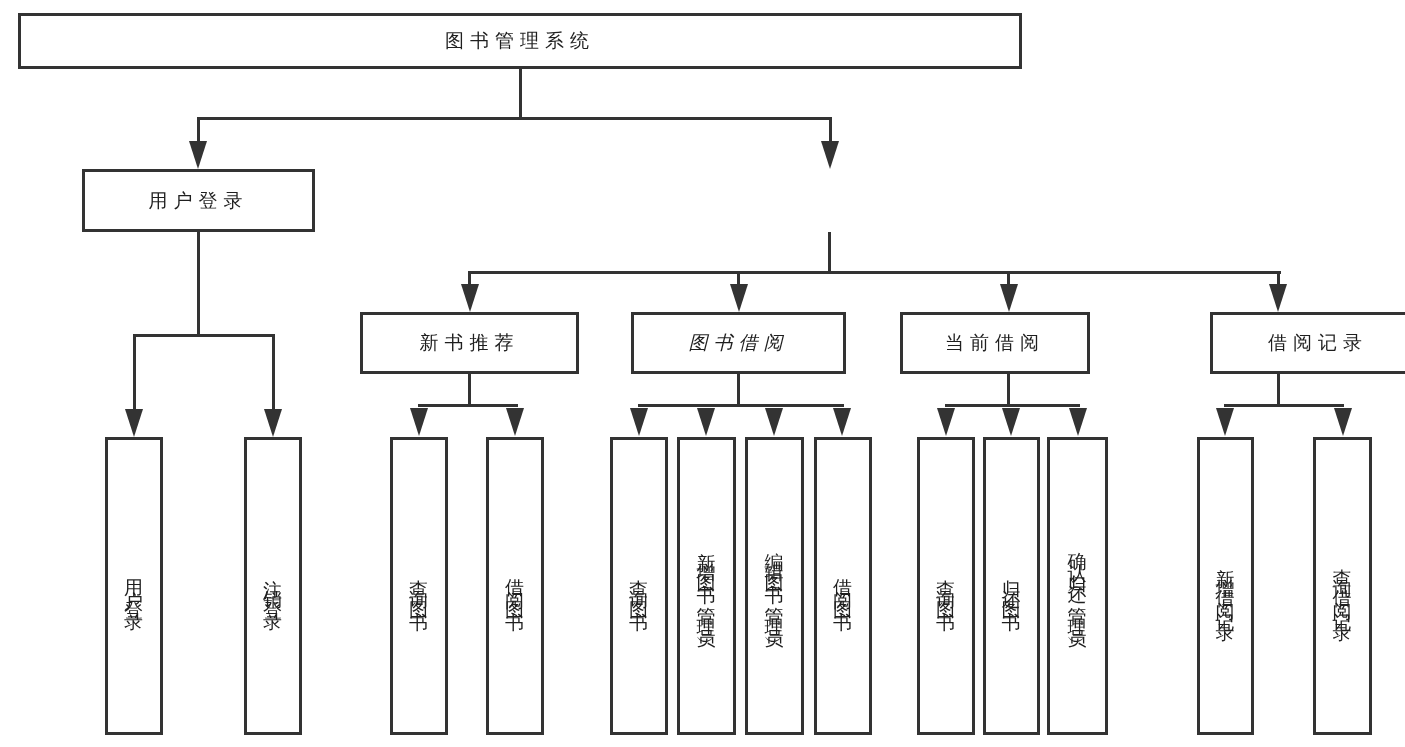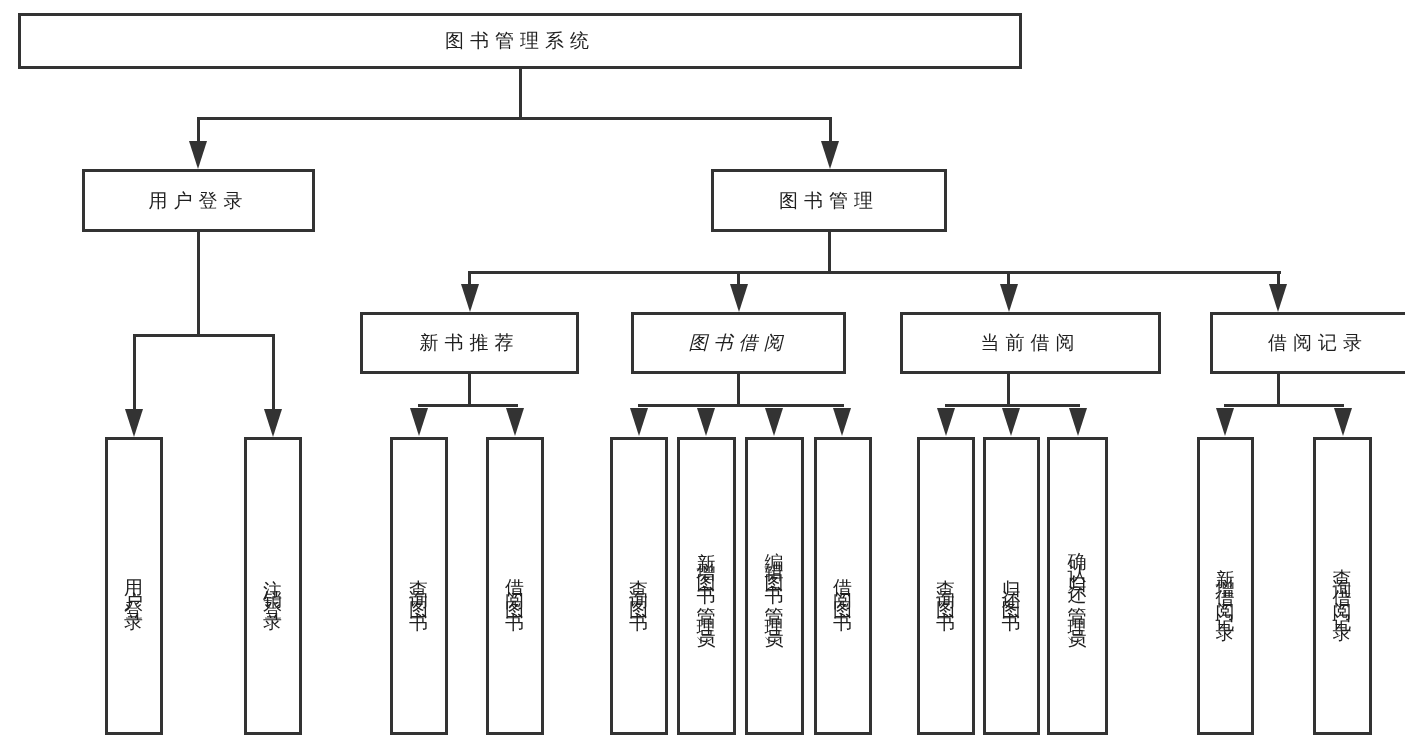--- a/index.html
+++ b/index.html
@@ -32,27 +32,26 @@
 </style>
 </head>
 <body>
 
 <div class="canvas">
 
   <div class="node" style="left:18px;top:13px;width:1004px;height:56px;">图书管理系统</div>
 
   <div class="node" style="left:82px;top:169px;width:233px;height:63px;">用户登录</div>
 
-  <div class="node" style="left:711px;top:169px;width:236px;height:63px;">图书管理</div>
 
   <div class="node" style="left:360px;top:312px;width:219px;height:62px;font-family:Liberation Serif, serif;">新书推荐</div>
 
   <div class="node" style="left:631px;top:312px;width:215px;height:62px;font-style:italic;">图书借阅</div>
 
-  <div class="node" style="left:900px;top:312px;width:261px;height:62px;">当前借阅</div>
+  <div class="node" style="left:900px;top:312px;width:190px;height:62px;">当前借阅</div>
 
   <div class="node" style="left:1190px;top:312px;width:216px;height:62px;margin-left:20px;">借阅记录</div>
 
   <div class="node leaf" style="left:105px;top:437px;width:58px;height:298px;">用户登录</div>
 
   <div class="node leaf" style="left:244px;top:437px;width:58px;height:298px;">注销登录</div>
 
   <div class="node leaf" style="left:390px;top:437px;width:58px;height:298px;">查询图书</div>
 
   <div class="node leaf" style="left:486px;top:437px;width:58px;height:298px;">借阅图书</div>

